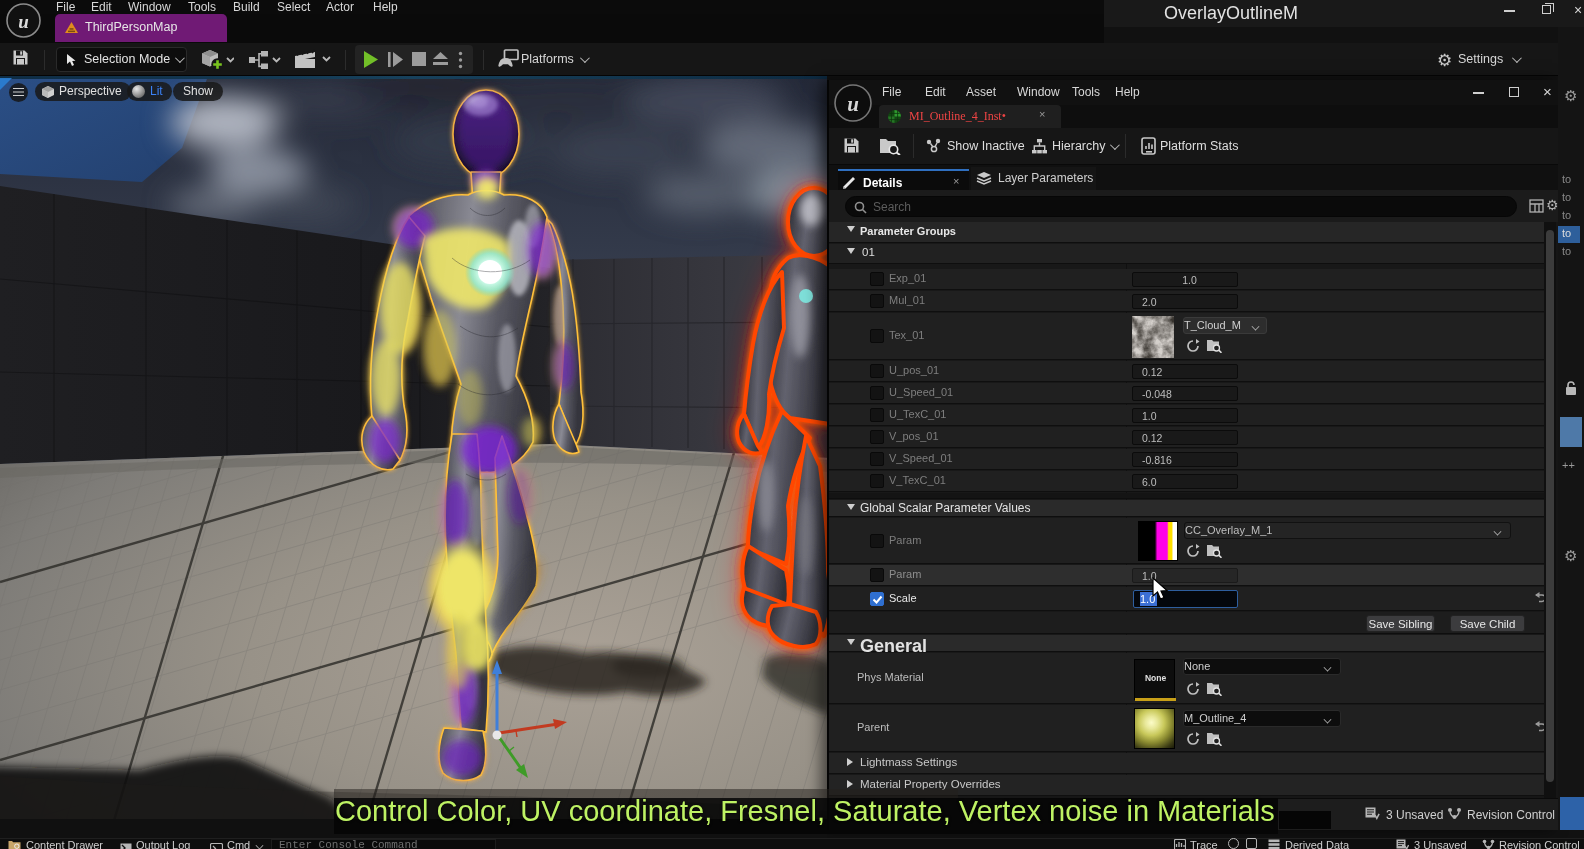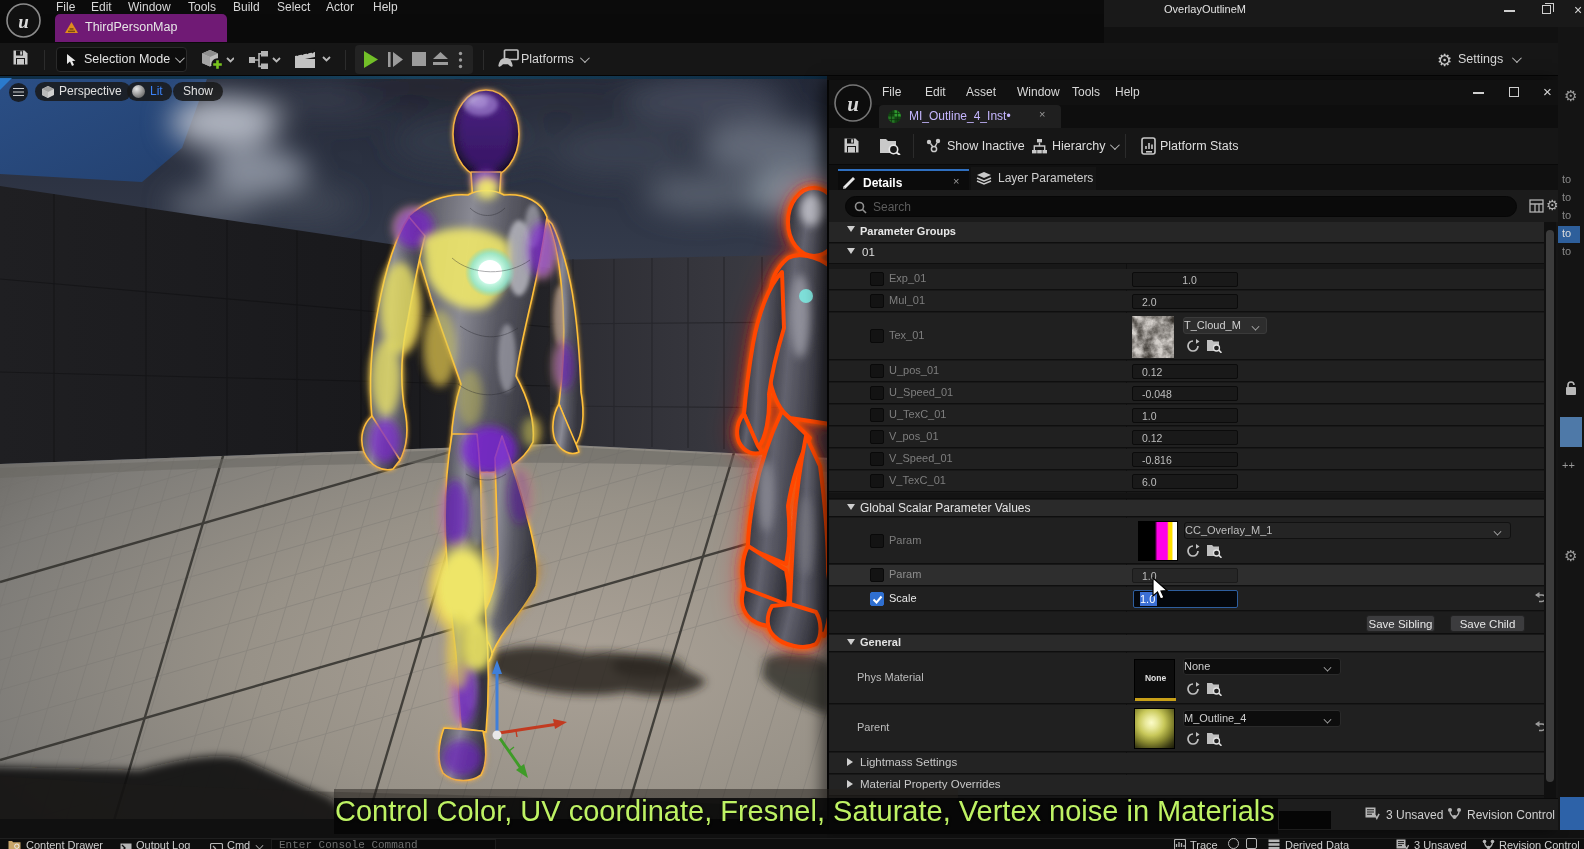--- a/index.html
+++ b/index.html
@@ -28,21 +28,21 @@
     <span class="abs" style="left:91px;top:0;">Edit</span>
     <span class="abs" style="left:128px;top:0;">Window</span>
     <span class="abs" style="left:188px;top:0;">Tools</span>
     <span class="abs" style="left:233px;top:0;">Build</span>
     <span class="abs" style="left:277px;top:0;">Select</span>
     <span class="abs" style="left:326px;top:0;">Actor</span>
     <span class="abs" style="left:373px;top:0;">Help</span>
   </div>
 
   <div class="abs" style="left:1104px;top:0;width:480px;height:27px;background:#191919;">
-    <span class="abs" style="left:60px;top:3px;color:#e2e2e2;font-size:11px;">OverlayOutlineM</span>
+    <span class="abs" style="left:60px;top:3px;color:#e2e2e2;font-size:18px;">OverlayOutlineM</span>
     <span class="abs" style="left:400px;top:10px;width:11px;height:1.6px;background:#cfcfcf;"></span>
     <span class="abs" style="left:438px;top:5px;width:9px;height:9px;border:1.4px solid #cfcfcf;"></span>
     <span class="abs" style="left:441px;top:3px;width:9px;height:9px;border:1.4px solid #cfcfcf;border-left:none;border-bottom:none;"></span>
     <span class="abs" style="left:470px;top:2px;color:#d5d5d5;font-size:14px;">×</span>
   </div>
 
   <div class="abs" style="left:0;top:14px;width:1104px;height:29px;background:#0a0a0a;"></div>
   <div class="abs" style="left:55px;top:14px;width:172px;height:28px;background:#701a75;border-radius:5px 5px 0 0;">
     <svg class="abs" style="left:9px;top:7px;" width="15" height="14" viewBox="0 0 15 14">
       <path d="M7.5 1 L14 12 L1 12 Z" fill="#e08b1e"></path>
@@ -480,21 +480,21 @@
     </svg>
 
     <div class="abs" style="left:0;top:25px;width:731px;height:23px;background:#0e0e0e;"></div>
     <div class="abs" style="left:50px;top:25px;width:182px;height:23px;background:#1f1f1f;border-radius:4px 4px 0 0;">
       <svg class="abs" style="left:8px;top:4px;" width="15" height="15" viewBox="0 0 15 15">
         <circle cx="7.5" cy="7.5" r="6.5" fill="#134713"></circle>
         <path d="M7.5 1 A6.5 6.5 0 0 1 14 7.5 L7.5 7.5 Z" fill="#2f9a2f"></path>
         <path d="M1 7.5 A6.5 6.5 0 0 0 7.5 14 L7.5 7.5 Z" fill="#257425"></path>
         <path d="M2.2 4.4 L12.8 4.4 M2.2 10.6 L12.8 10.6 M4.4 1.8 L4.4 13.2 M10.6 1.8 L10.6 13.2" stroke="#0c330c" stroke-width="0.8" fill="none"></path>
       </svg>
-      <span class="abs" style="left:30px;top:4px;color:#c4b5fd;font-size:12px;">MI_Outline_4_Inst•</span>
+      <span class="abs" style="left:30px;top:4px;color:#ef4444;font-size:12px;font-family:Liberation Serif, serif;">MI_Outline_4_Inst•</span>
       <span class="abs" style="left:160px;top:3px;color:#9a9a9a;font-size:11px;">×</span>
     </div>
 
     <div class="abs" style="left:0;top:48px;width:731px;height:37px;background:#161616;border-bottom:1px solid #090909;">
       <svg class="abs" style="left:14px;top:9px;" width="17" height="17" viewBox="0 0 17 17">
         <path d="M1.5 1.5 h11 l3 3 v11 h-14 Z" fill="#c9c9c9"></path>
           <rect x="4" y="1.5" width="7" height="5" fill="#161616"></rect>
           <rect x="8.2" y="2.3" width="2" height="3.4" fill="#c9c9c9"></rect>
           <rect x="4" y="9" width="9" height="6.5" fill="#161616"></rect>
           <rect x="5" y="10" width="7" height="5.5" fill="#c9c9c9"></rect>
@@ -686,21 +686,21 @@
           </svg>
       </div>
 
       <div class="abs" style="left:0;top:390px;width:719px;height:22px;background:#1d1d1d;border-bottom:1px solid #0e0e0e;">
         <span class="abs" style="left:537px;top:3px;width:69px;height:17px;background:#3c3c3e;border:1px solid #222;border-radius:3px;color:#e6e6e6;font-size:11.5px;text-align:center;line-height:16px;">Save Sibling</span>
         <span class="abs" style="left:621px;top:3px;width:75px;height:17px;background:#3c3c3e;border:1px solid #222;border-radius:3px;color:#e6e6e6;font-size:11.5px;text-align:center;line-height:16px;">Save Child</span>
       </div>
 
       <div class="hdrrow" style="top:413px;height:17px;">
         <span class="tri" style="top:4px;"></span>
-        <span class="abs" style="left:31px;top:1px;color:#e2e2e2;font-size:11px;font-weight:bold;">General</span>
+        <span class="abs" style="left:31px;top:1px;color:#e2e2e2;font-size:18px;font-weight:bold;">General</span>
       </div>
 
       <div class="prow" style="top:431px;height:51px;">
         <span class="plabel" style="left:28px;top:18px;color:#bdbdbd;">Phys Material</span>
         <span class="abs" style="left:305px;top:6px;width:41px;height:41px;background:#0d0d0d;border:1px solid #000;">
           <span class="abs" style="left:0;top:13px;width:41px;color:#e0e0e0;font-size:8.5px;font-weight:bold;text-align:center;">None</span>
           <span class="abs" style="left:0;top:38px;width:41px;height:3px;background:#c8a018;"></span>
         </span>
         <span class="ddown" style="left:354px;top:5px;width:158px;">None<span class="chev" style="position:absolute;right:9px;top:5px;transform:rotate(45deg) scale(.8);"></span></span>
         <svg class="abs" style="left:357px;top:29px;" width="14" height="14" viewBox="0 0 14 14">

